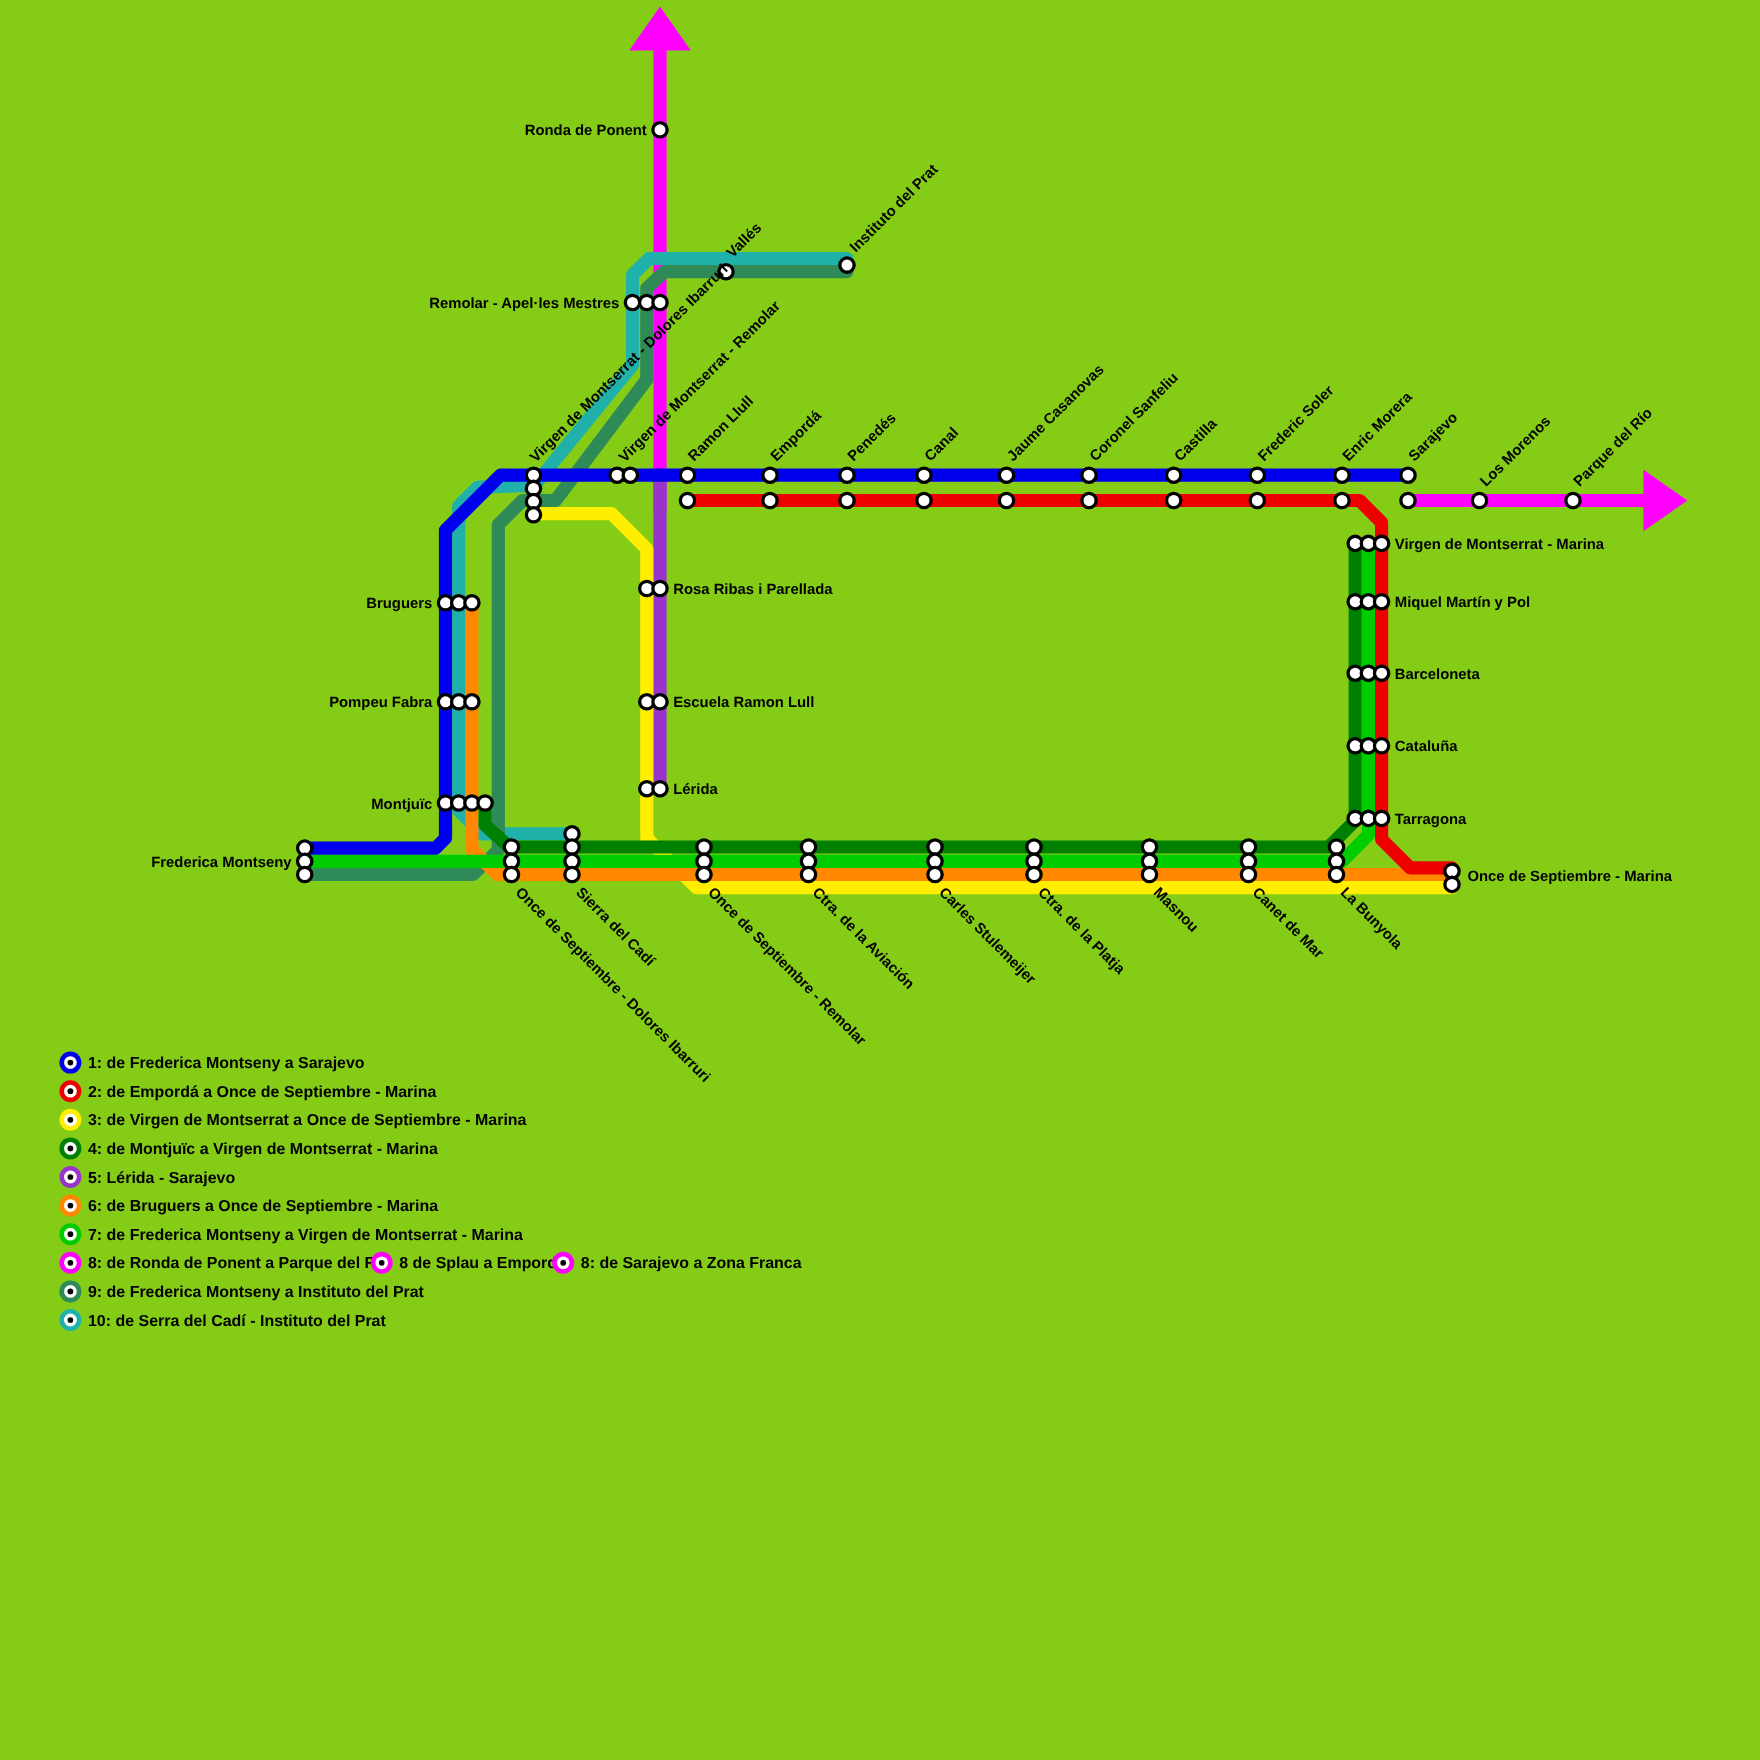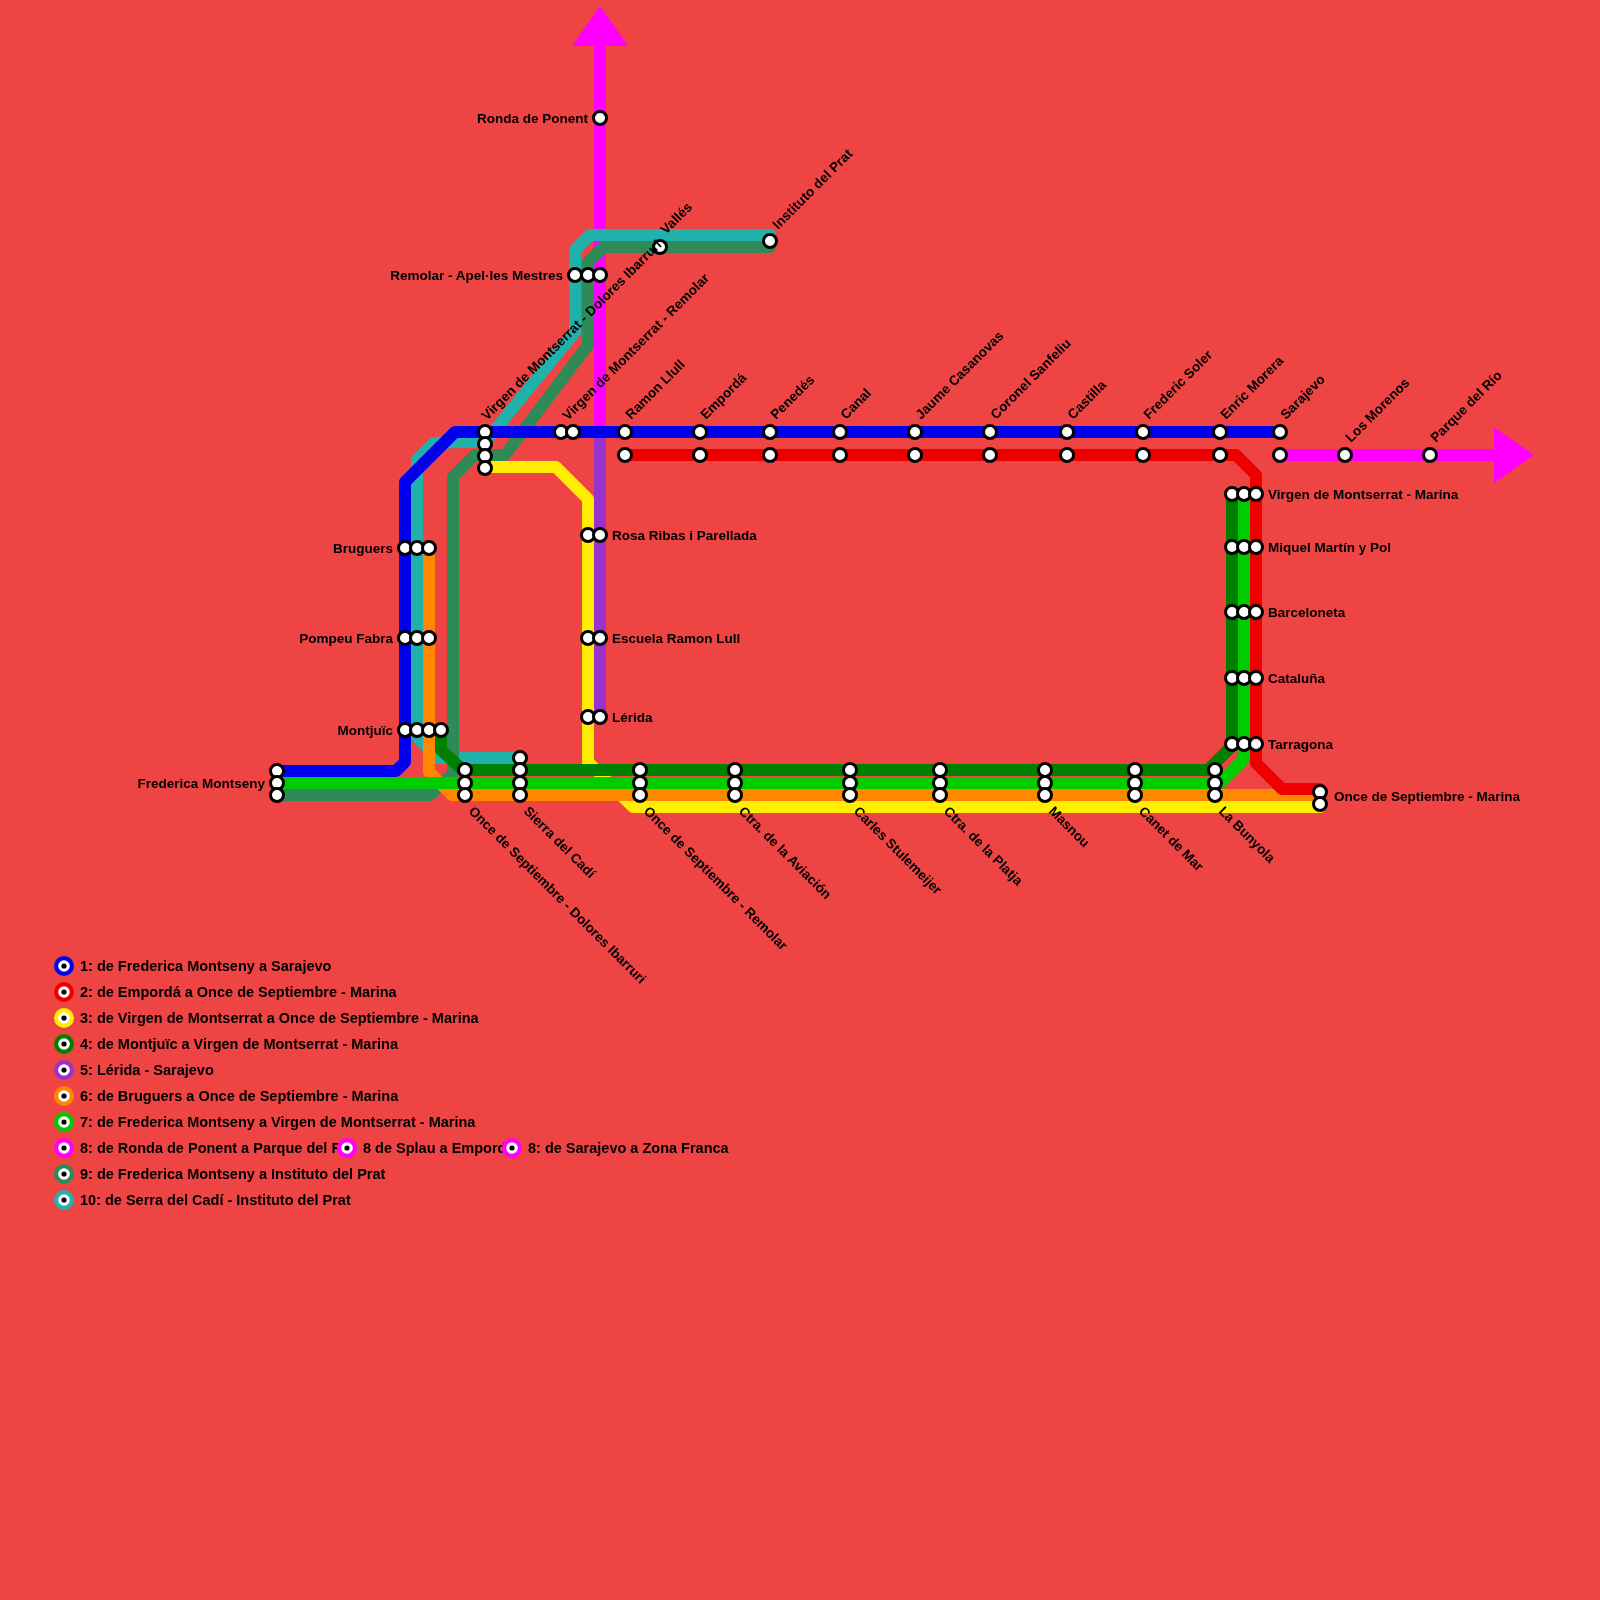--- a/index.html
+++ b/index.html
@@ -1,16 +1,16 @@
 <!DOCTYPE html>
 <html><head>
 <meta charset="utf-8">
 <style>
   html,body{margin:0;padding:0;background:#ffffff;}
-  #stage{position:relative;width:1600px;height:1600px;background:#ef4444;overflow:hidden;
+  #stage{position:relative;width:1600px;height:1600px;background:#84cc16;overflow:hidden;
          font-family:"Liberation Sans", sans-serif;}
   svg text{font-family:"Liberation Sans", sans-serif;font-weight:bold;fill:#000000;}
 </style>
 </head>
 <body>
 
 <div id="stage">
   <svg id="map-svg" width="1600" height="1600" viewBox="0 0 1600 1600" role="img">
       <polyline points="600,40 600,462" fill="none" stroke="#ff00ff" stroke-width="12" stroke-linecap="round" stroke-linejoin="round"></polyline>
       <polyline points="1280,455 1498,455" fill="none" stroke="#ff00ff" stroke-width="12" stroke-linecap="round" stroke-linejoin="round"></polyline>

